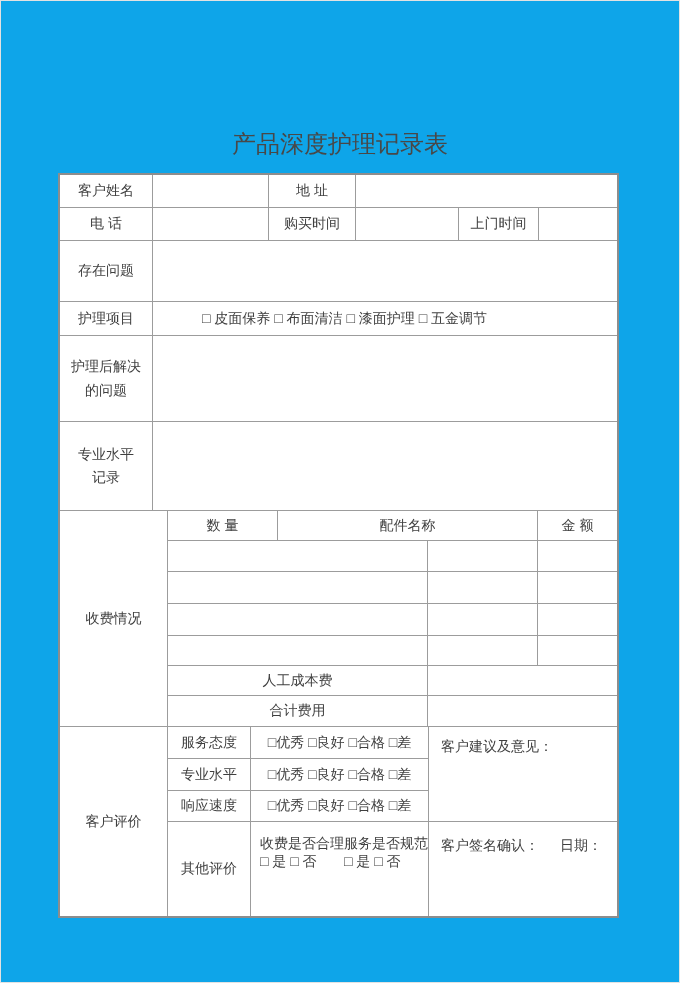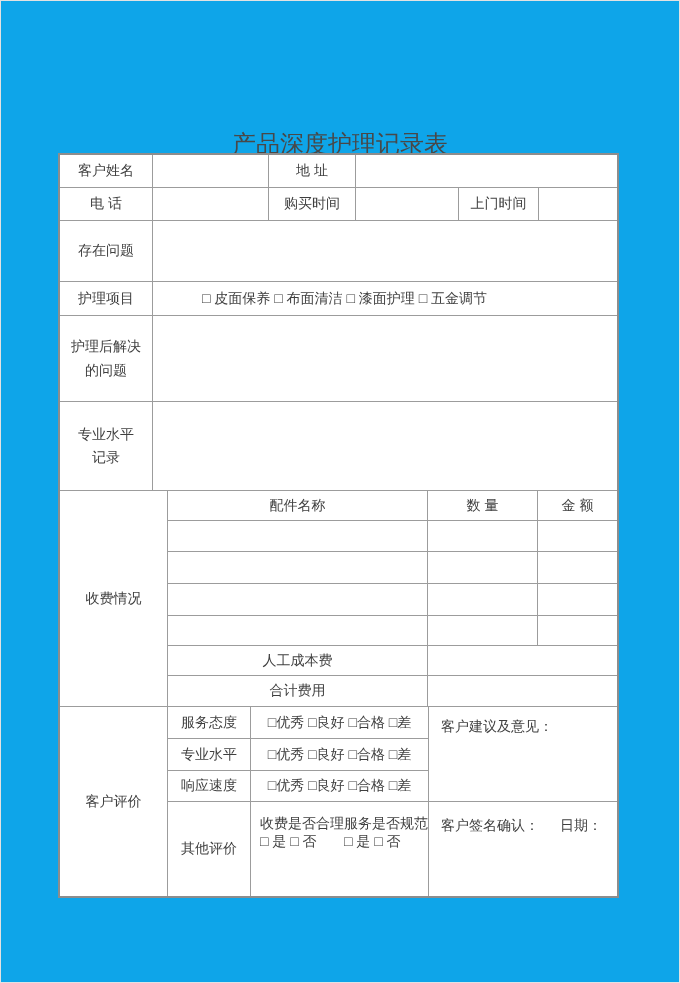--- a/index.html
+++ b/index.html
@@ -20,21 +20,21 @@
     position: absolute;
     top: 127px; left: 0; width: 100%;
     text-align: center;
     font-size: 24px;
     font-weight: 400;
     color: #484848;
   }
   .tbl {
     --line: #9c9c9c;
     position: absolute;
-    left: 57px; top: 152px;
+    left: 57px; top: 172px;
     width: 561px;
     border: 2px solid #8d8d8d;
     background: #fff;
     display: flex;
     flex-direction: column;
     font-size: 14px;
     color: #3f3f3f;
   }
   .row { display: flex; border-bottom: 1px solid var(--line); }
   .cell {
@@ -127,22 +127,22 @@
         <div>专业水平</div>
         <div>记录</div>
       </div>
       <div class="cell grow"></div>
     </div>
 
     <div class="sec">
       <div class="side">收费情况</div>
       <div class="body">
         <div class="row h30">
+          <div class="cell w110">数 量</div>
           <div class="cell w260">配件名称</div>
-          <div class="cell w110">数 量</div>
           <div class="cell grow">金 额</div>
         </div>
         <div class="row h31">
           <div class="cell w260"></div>
           <div class="cell w110"></div>
           <div class="cell grow"></div>
         </div>
         <div class="row h32">
           <div class="cell w260"></div>
           <div class="cell w110"></div>

